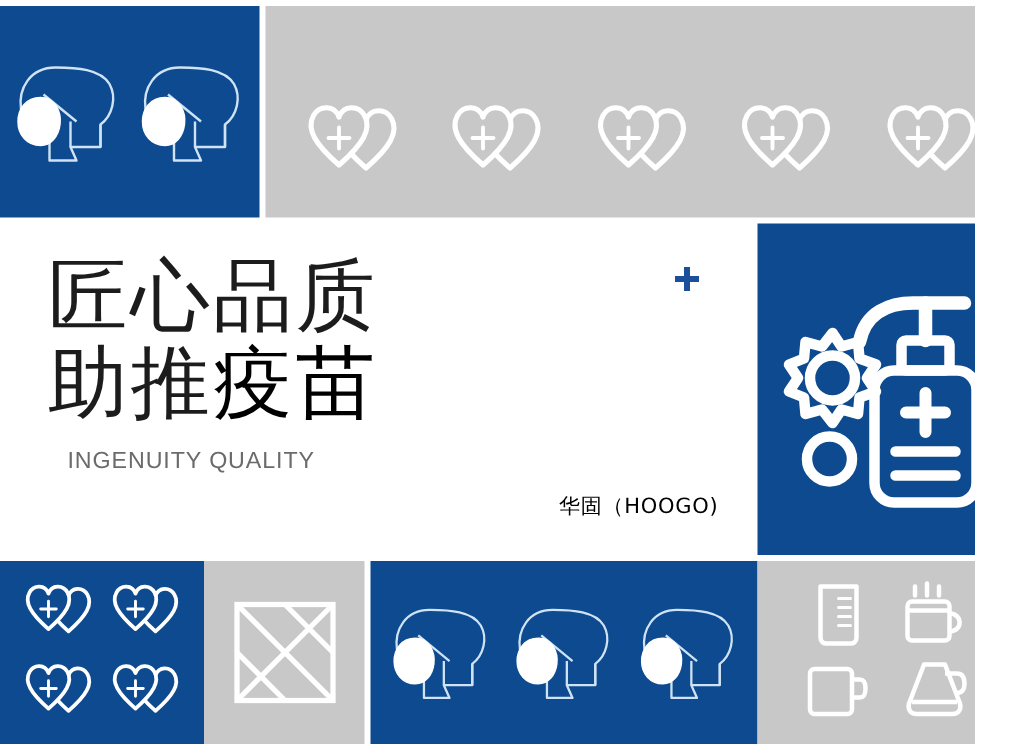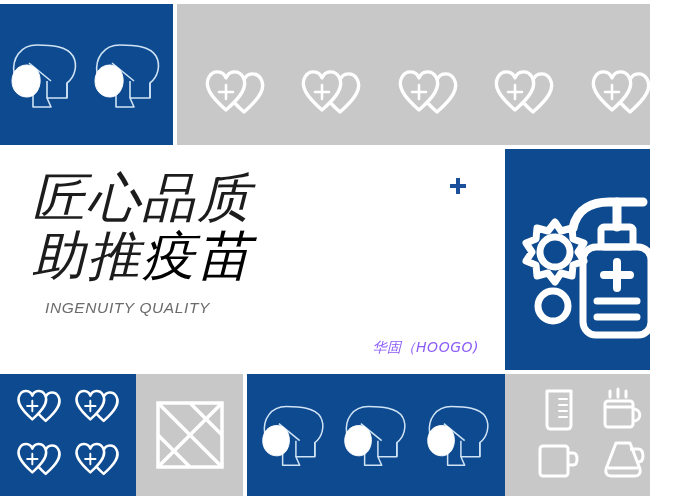--- a/index.html
+++ b/index.html
@@ -9,21 +9,20 @@
   }
   body {
     font-family: "Liberation Sans", sans-serif;
   }
   #poster {
     position: relative;
     width: 650px;
     height: 496px;
     background: #ffffff;
     overflow: hidden;
-    font-style: italic;
   }
   .panel { position: absolute; }
   .blue  { background: #0d4a8f; }
   .gray  { background: #c8c8c8; }
   .white { background: #ffffff; }
 
   
   #top-mask-panel   { left: 0;   top: 4px;  width: 173px; height: 141px; }
   #top-heart-panel  { left: 177px; top: 4px; width: 501px; height: 141px; }
 
@@ -53,23 +52,23 @@
     font-size: 15.5px;
     line-height: 20px;
     letter-spacing: 0.6px;
     color: #6b6b6b;
     font-family: "Liberation Sans", sans-serif;
     margin-left: 12px;
   }
   #brand-text {
     position: absolute;
     right: 22px;
-    top: 190px;
+    top: 180px;
     font-size: 14px;
-    color: #8b5cf6;
+    color: #000000;
     letter-spacing: 0.5px;
     font-family: "DejaVu Sans", sans-serif;
   }
   #plus-mark {
     position: absolute;
     left: 448px;
     top: 27px;
   }
 
   

